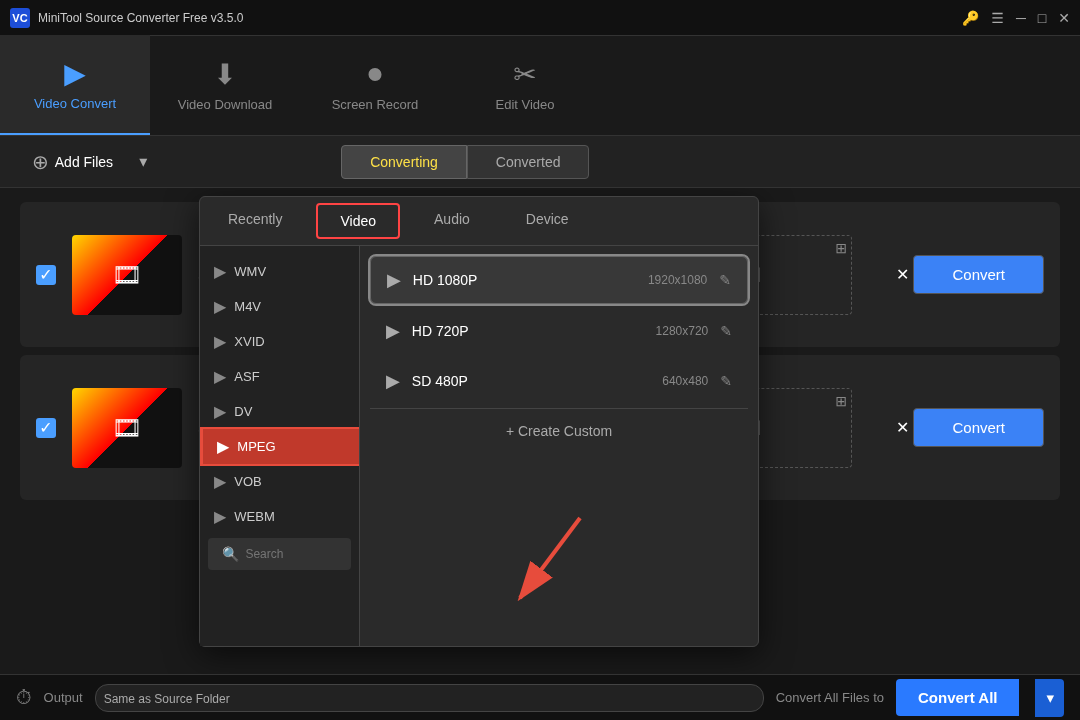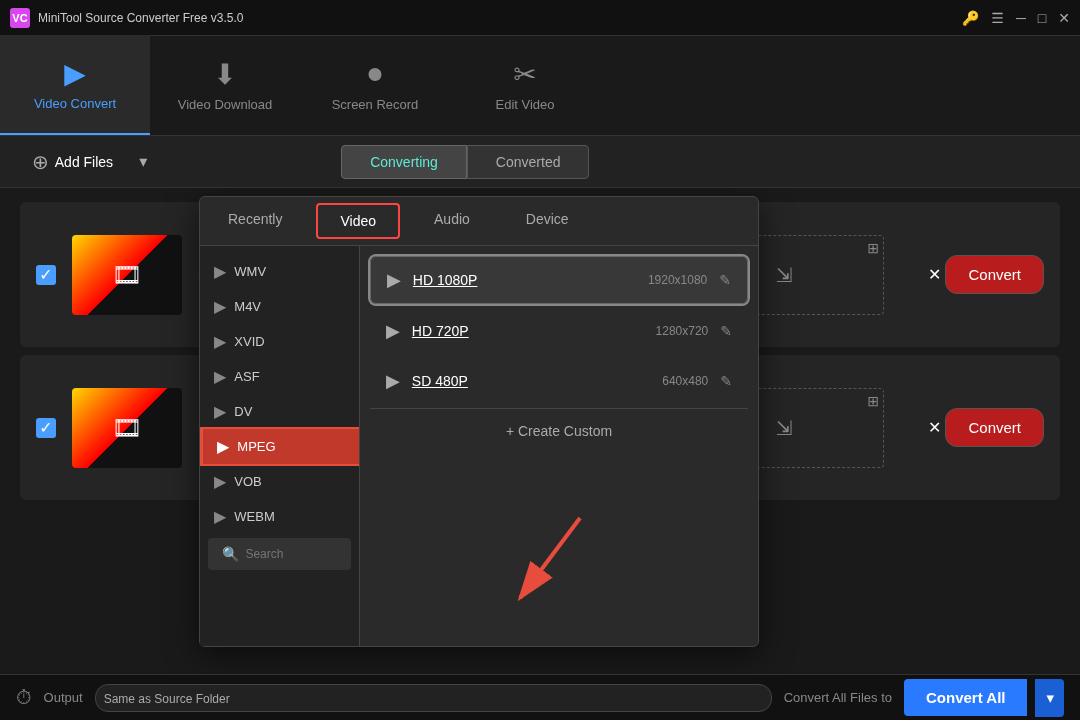--- a/index.html
+++ b/index.html
@@ -3,21 +3,21 @@
   <meta charset="utf-8">
   <style>
     * { margin: 0; padding: 0; box-sizing: border-box; }
     body { width: 1080px; height: 720px; background: #1a1a1a; font-family: 'Segoe UI', Arial, sans-serif; color: #fff; overflow: hidden; position: relative; }
 
     
     #titlebar {
       height: 36px; background: #111; display: flex; align-items: center; padding: 0 10px;
       border-bottom: 1px solid #333;
     }
-    #titlebar .app-icon { width: 20px; height: 20px; background: #d946ef; border-radius: 3px; display:flex; align-items:center; justify-content:center; font-size:11px; font-weight:bold; color:#fff; margin-right:8px; }
+    #titlebar .app-icon { width: 20px; height: 20px; background: #1d4ed8; border-radius: 3px; display:flex; align-items:center; justify-content:center; font-size:11px; font-weight:bold; color:#fff; margin-right:8px; }
     #titlebar .title { font-size: 12px; color: #ccc; flex: 1; }
     #titlebar .win-controls { display:flex; gap:12px; }
     #titlebar .win-btn { font-size: 14px; color: #aaa; cursor: pointer; }
 
     
     #nav {
       height: 100px; background: #1a1a1a; display: flex; align-items: flex-end;
       border-bottom: 1px solid #333;
     }
     .nav-tab {
@@ -36,21 +36,21 @@
       display: flex; align-items: center; gap: 6px; background: transparent; border: none;
       color: #fff; font-size: 14px; cursor: pointer; padding: 6px 12px;
     }
     .add-files-btn .plus { font-size: 20px; color: #aaa; }
     .dropdown-arrow { background: transparent; border: none; color: #aaa; cursor: pointer; font-size: 16px; padding: 4px; }
     .tab-switcher { display: flex; margin-left: 180px; }
     .tab-sw-btn {
       padding: 8px 28px; border: 1px solid #555; background: #333; color: #aaa;
       cursor: pointer; font-size: 14px;
     }
-    .tab-sw-btn.active { background: #444; color: #5eead4; border-color: #666; }
+    .tab-sw-btn.active { background: #444; color: #fde047; border-color: #666; }
     .tab-sw-btn:first-child { border-radius: 4px 0 0 4px; }
     .tab-sw-btn:last-child { border-radius: 0 4px 4px 0; }
 
     
     #main { height: calc(720px - 36px - 100px - 52px - 46px); background: #1a1a1a; position: relative; overflow: hidden; }
 
     
     .file-row {
       height: 145px; background: #252525; margin: 8px 20px; border-radius: 6px;
       display: flex; align-items: center; padding: 10px 16px; gap: 16px; position: relative;
@@ -61,36 +61,36 @@
     .file-info { flex:1; }
     .file-info .src-label { font-size:12px; color:#888; }
     .file-info .src-name { font-size:14px; color:#ccc; }
     .file-target { display:flex; align-items:center; gap:8px; }
     .file-target .tgt-label { font-size:12px; color:#888; }
     .file-target .tgt-name { font-size:14px; color:#ccc; }
     .target-box { width: 200px; height: 80px; border: 1px dashed #555; border-radius: 4px; display:flex; align-items:center; justify-content:center; position:relative; margin-left:auto; }
     .target-box .edit-icon { position:absolute; top:4px; right:4px; color:#888; font-size:14px; cursor:pointer; }
     .target-box .resize-icon { color:#888; font-size:20px; }
     .convert-btn {
-      background: #b91c1c; border: 1px solid #555; color: #fff; padding: 10px 22px;
-      font-size: 15px; border-radius: 12px; cursor: pointer; margin-left: 16px;
+      background: #3b82f6; border: 1px solid #555; color: #fff; padding: 10px 38px;
+      font-size: 15px; border-radius: 4px; cursor: pointer; margin-left: 16px;
     }
 
     
     #bottombar {
       height: 46px; background: #111; border-top: 1px solid #333;
       display: flex; align-items: center; padding: 0 16px; gap: 12px;
     }
     .output-clock { font-size:20px; color:#888; }
     .output-label { font-size:13px; color:#888; }
     .output-path {
       flex:1; height: 28px; background: #222; border: 1px solid #444; border-radius: 13px;
       color: #aaa; font-size: 12px; padding: 0 8px; line-height: 28px;
     }
-    .convert-all-wrapper { display:flex; align-items:center; gap:8px; }
+    .convert-all-wrapper { display:flex; align-items:center; gap:16px; }
     .convert-all-btn {
       background: #2a7aff; border: none; color: #fff; padding: 10px 22px;
       font-size: 15px; border-radius: 4px 0 0 4px; cursor: pointer; font-weight: 600;
     }
     .convert-all-arrow {
       background: #1a5fd4; border: none; color: #fff; padding: 10px 10px;
       font-size: 15px; border-radius: 0 4px 4px 0; cursor: pointer; border-left: 1px solid #1a5fd4;
     }
 
     
@@ -129,21 +129,21 @@
     .format-item .fmt-icon { font-size: 16px; color: #888; }
 
     
     .format-content { flex: 1; padding: 10px; overflow-y: auto; }
     .format-option {
       display: flex; align-items: center; padding: 12px 16px; border-radius: 6px;
       cursor: pointer; gap: 12px; margin-bottom: 4px;
     }
     .format-option.selected { background: #383838; border: 1px solid #666; }
     .format-option .opt-icon { font-size: 18px; color: #aaa; }
-    .format-option .opt-label { font-size: 14px; color: #fff; flex:1;text-decoration:underline; }
+    .format-option .opt-label { font-size: 14px; color: #fff; flex:1; }
     .format-option .opt-res { font-size: 12px; color: #888; margin-left: auto; }
     .format-option .opt-edit { font-size: 14px; color: #888; cursor: pointer; }
 
     
     .create-custom {
       border-top: 1px solid #444; padding: 14px; display:flex; align-items:center; justify-content:center;
       gap:6px; cursor:pointer; color: #aaa; font-size:14px;
     }
 
     

